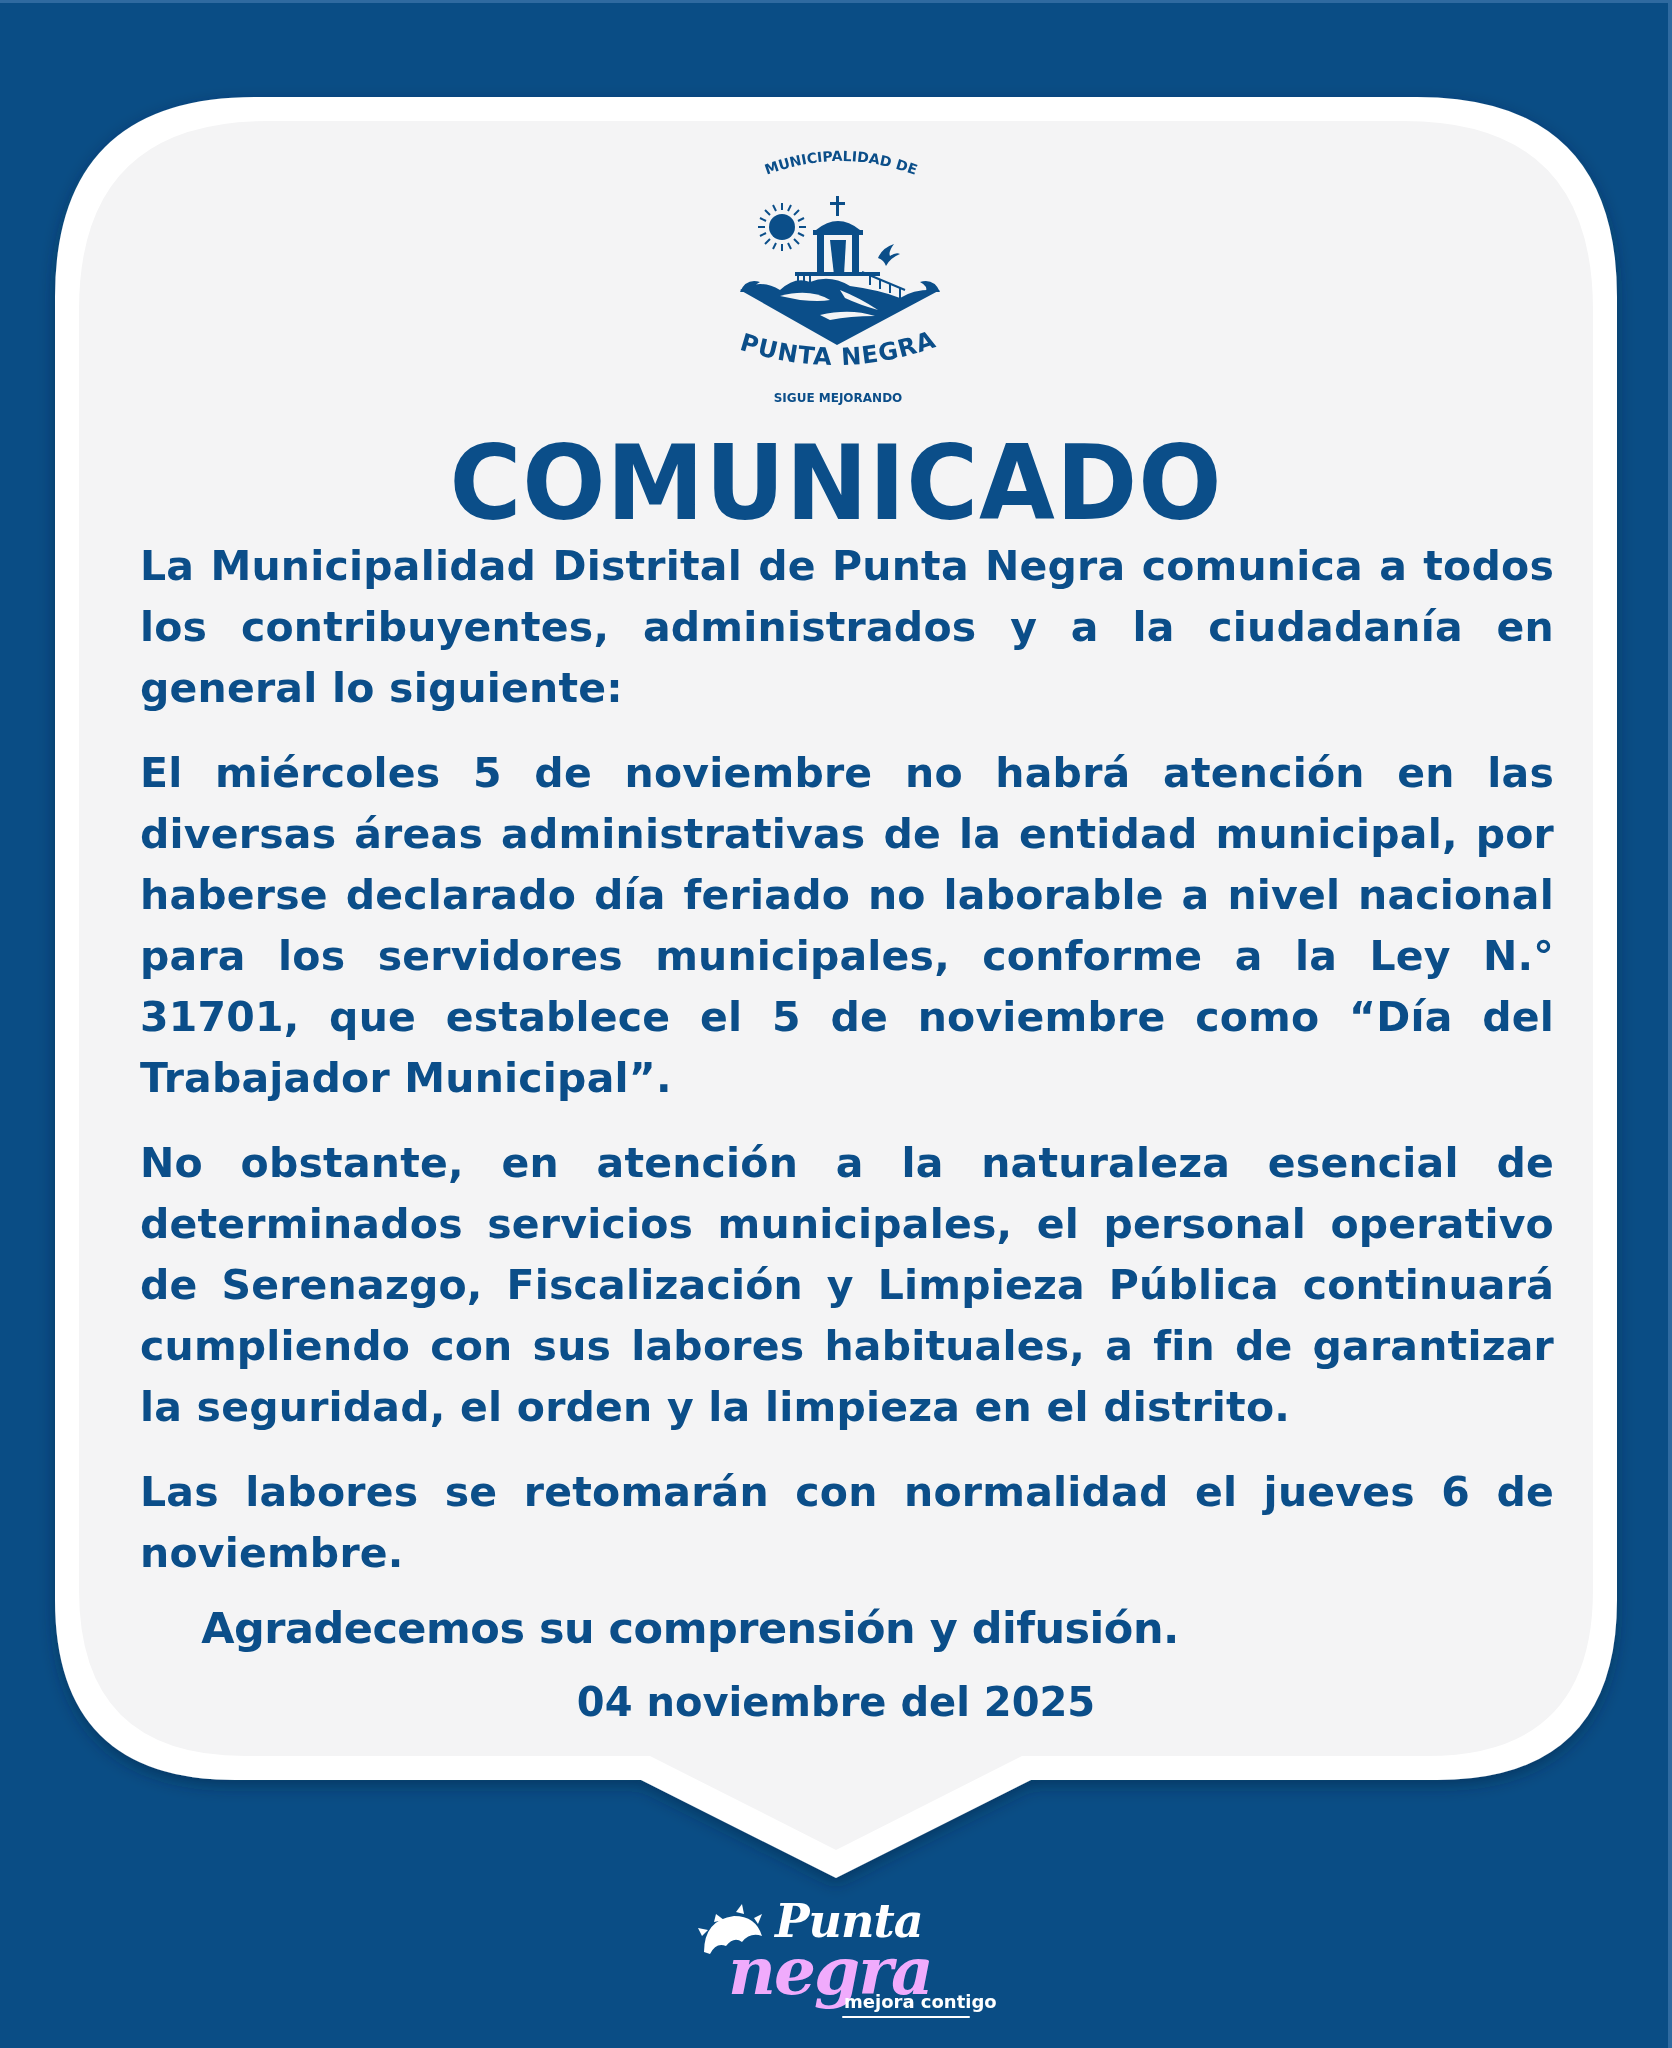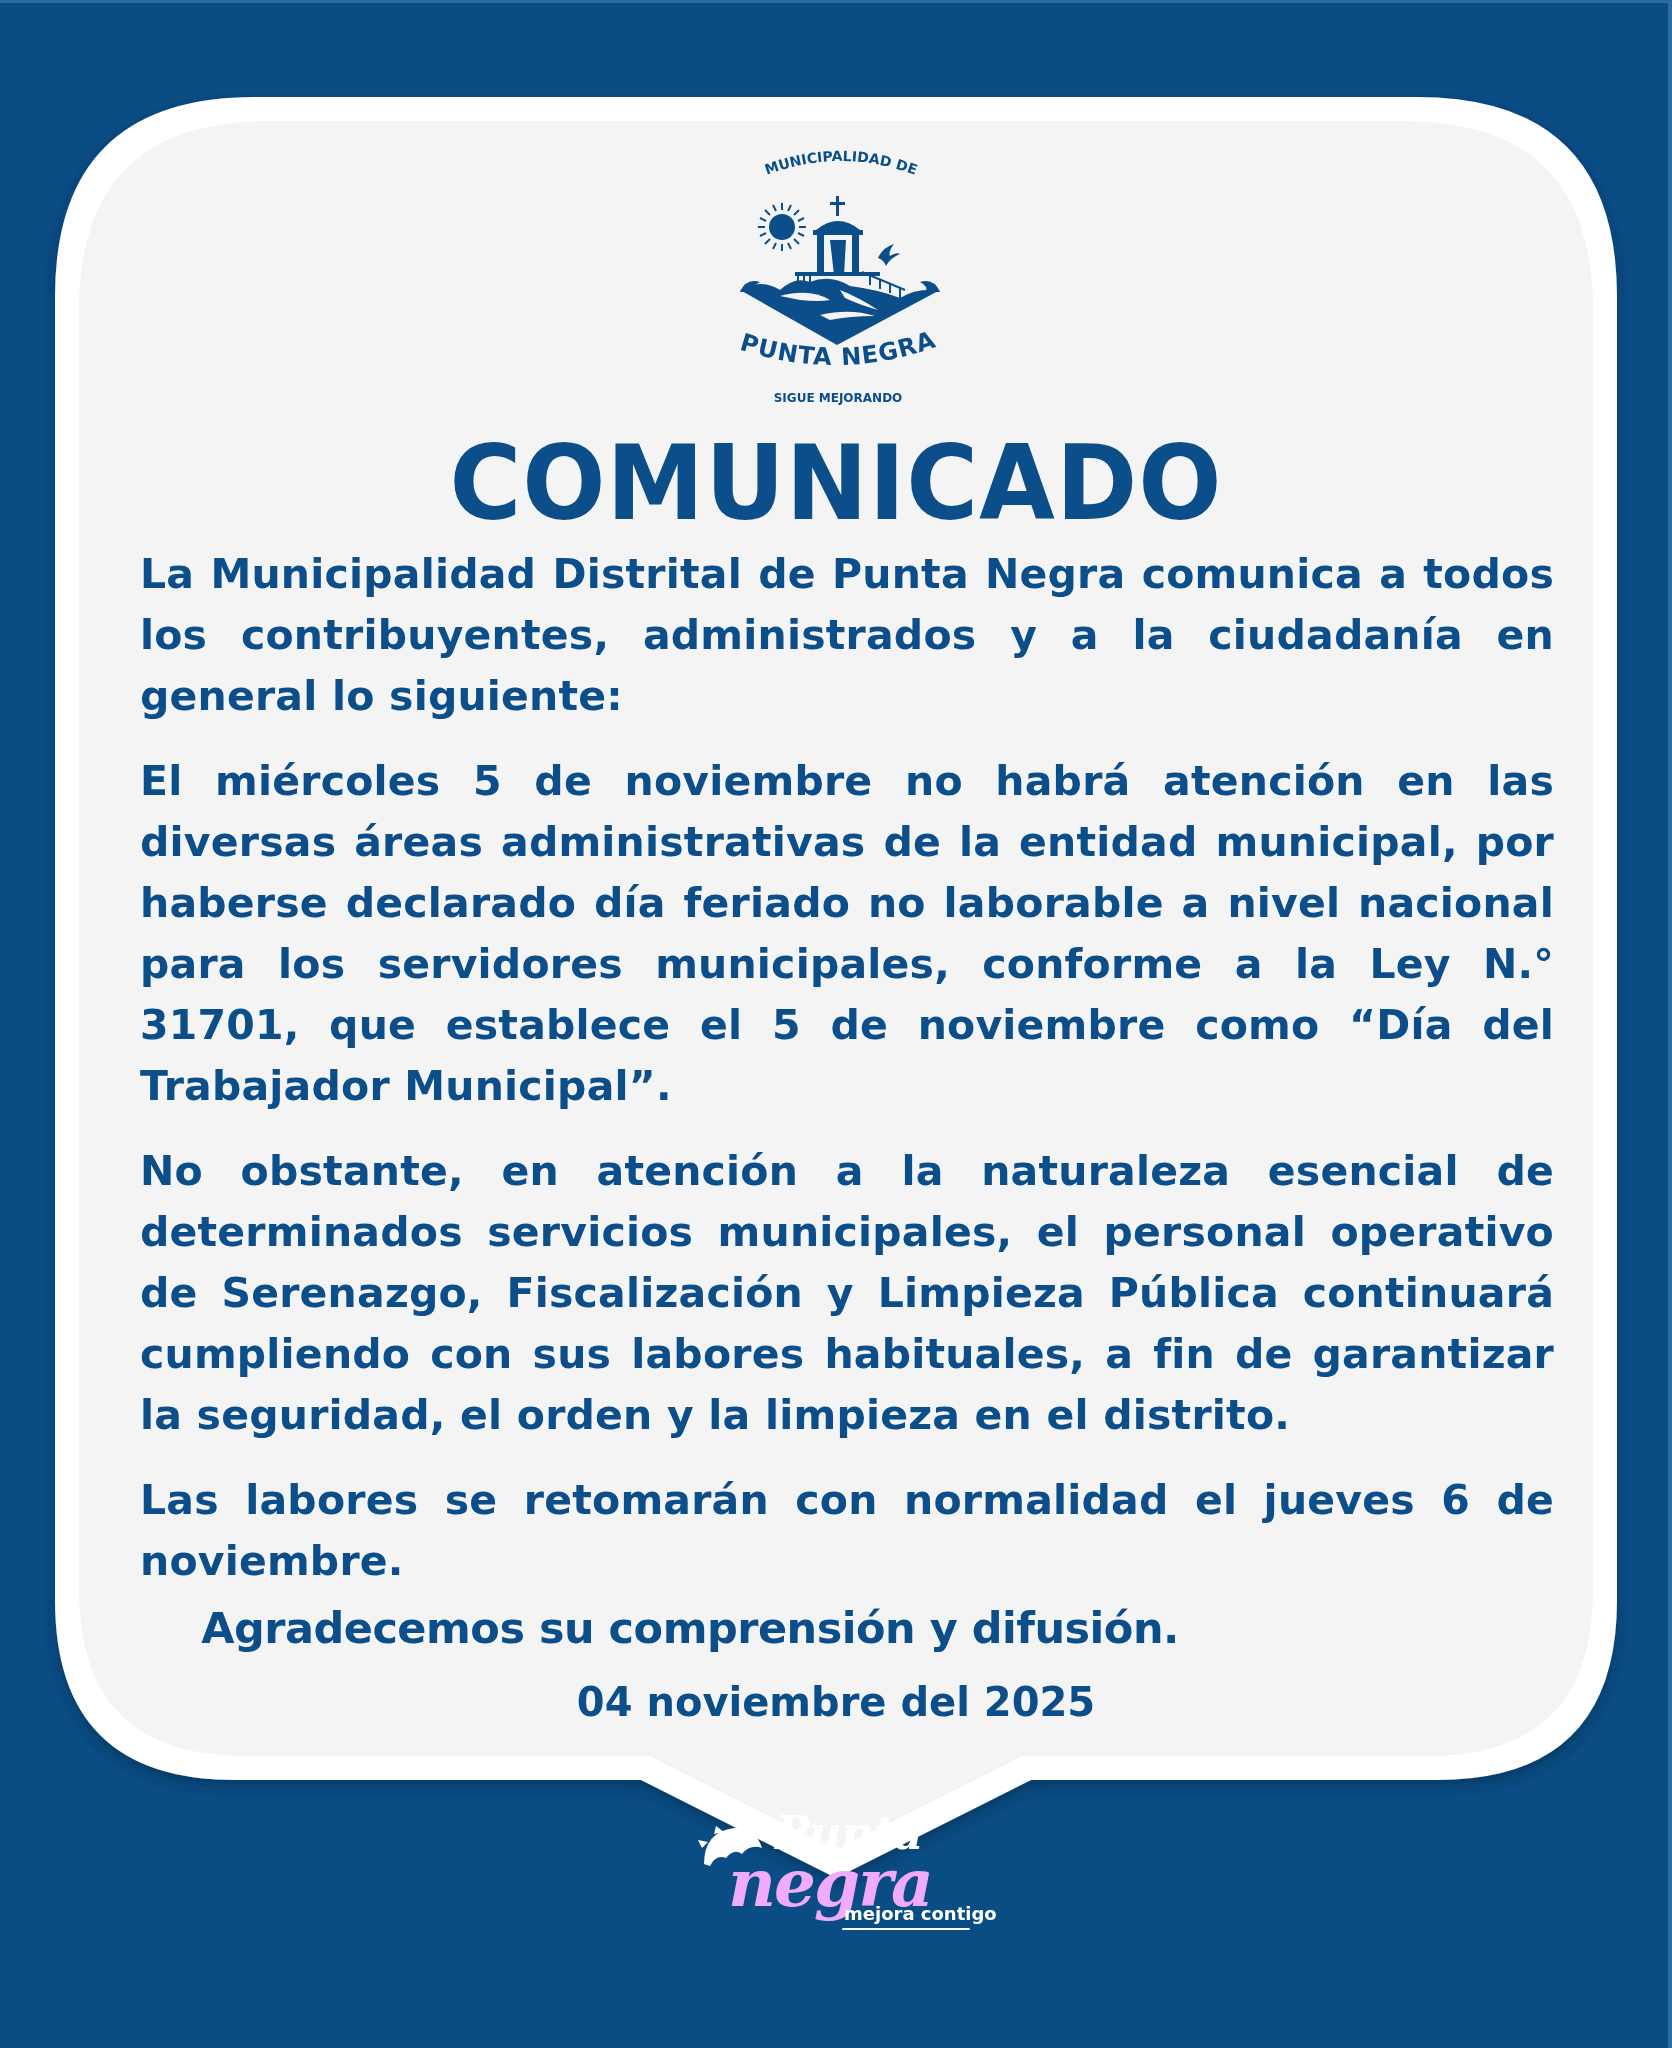--- a/index.html
+++ b/index.html
@@ -30,34 +30,34 @@
     transform: scaleY(1.05);
   }
   .body-text {
     position: absolute; left: 140px; width: 1414px; top: 534px;
     color: #0b4e89;
     font-family: "DejaVu Sans", sans-serif; font-weight: 700;
     font-size: 41px; line-height: 61px;
     text-align: justify;
     letter-spacing: 0.2px;
   }
-  .body-text p { margin: 10px 0 24px 0; text-align-last: left; }
+  .body-text p { margin: 2px 0 24px 0; text-align-last: left; }
   .thanks {
     position: absolute; left: 0; width: 1380px; top: 1598px;
     text-align: center; color: #0b4e89;
     font-family: "DejaVu Sans", sans-serif; font-weight: 700;
     font-size: 43px; line-height: 60px; letter-spacing: -0.5px;
   }
   .date {
     position: absolute; left: 0; width: 1672px; top: 1672px;
     text-align: center; color: #0b4e89;
     font-family: "DejaVu Sans", sans-serif; font-weight: 700;
     font-size: 40px; line-height: 60px;
   }
-  .footer-logo { position: absolute; left: 680px; top: 1792px; width: 320px; height: 160px; }
+  .footer-logo { position: absolute; left: 680px; top: 1880px; width: 320px; height: 160px; }
   .footer-logo .punta-script {
     position: absolute; left: 95px; top: 16px;
     font-family: "DejaVu Serif", serif; font-style: italic; font-weight: 700;
     font-size: 46px; color: #ffffff; line-height: 50px; letter-spacing: -1px;
   }
   .footer-logo .negra-script {
     position: absolute; left: 48px; top: 56px;
     font-family: "DejaVu Serif", serif; font-style: italic; font-weight: 700;
     font-size: 66px; color: #f0abfc; line-height: 70px; letter-spacing: -2px;
   }

